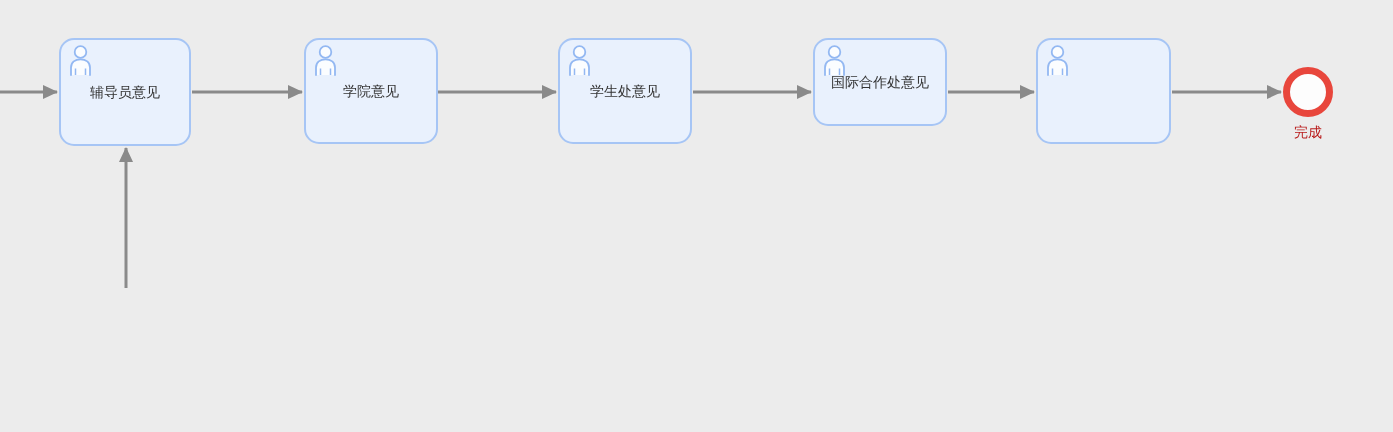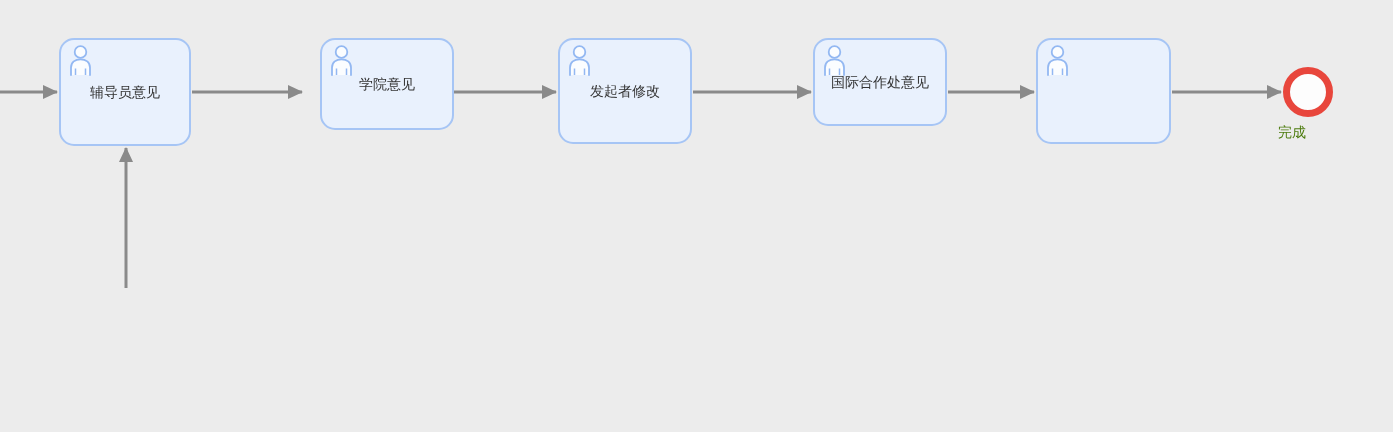--- a/index.html
+++ b/index.html
@@ -55,22 +55,23 @@
     width: 50px;
     height: 50px;
     border: 7px solid #e8463c;
     border-radius: 50%;
     background: #fdfdfd;
     cursor: pointer;
   }
   .end-event-label {
     position: absolute;
     width: 60px;
+    text-align: center;
     font-size: 14px;
-    color: #4d7c0f;
+    color: #b91c1c;
   }
 </style>
 </head>
 <body>
 
 <div class="canvas">
 
   <svg class="edges" width="1393" height="432" viewBox="0 0 1393 432">
     <defs>
       <marker id="arrow" markerUnits="userSpaceOnUse" markerWidth="15" markerHeight="14" viewBox="0 0 15 14" refX="14" refY="7" orient="auto">
@@ -88,36 +89,36 @@
 
   <div class="task-node" style="left:59px;top:38px;width:132px;height:108px">
     <svg class="user-icon" width="27" height="32" viewBox="0 0 27 32">
       <circle cx="13.5" cy="8" r="5.8" fill="#fbfdff" stroke="#93b8f2" stroke-width="1.8"></circle>
       <path d="M4 31 V23.5 C4 18.2 8.2 15.3 13.5 15.3 C18.8 15.3 23 18.2 23 23.5 V31" fill="#fbfdff" stroke="#93b8f2" stroke-width="1.8" stroke-linecap="round"></path>
       <path d="M8.5 31 V24.5 M18.5 31 V24.5" fill="none" stroke="#93b8f2" stroke-width="1.5"></path>
     </svg>
     <span class="task-label">辅导员意见</span>
   </div>
 
-  <div class="task-node" style="left:320px;top:38px;width:134px;height:92px">
+  <div class="task-node" style="left:304px;top:38px;width:134px;height:106px">
     <svg class="user-icon" width="27" height="32" viewBox="0 0 27 32">
       <circle cx="13.5" cy="8" r="5.8" fill="#fbfdff" stroke="#93b8f2" stroke-width="1.8"></circle>
       <path d="M4 31 V23.5 C4 18.2 8.2 15.3 13.5 15.3 C18.8 15.3 23 18.2 23 23.5 V31" fill="#fbfdff" stroke="#93b8f2" stroke-width="1.8" stroke-linecap="round"></path>
       <path d="M8.5 31 V24.5 M18.5 31 V24.5" fill="none" stroke="#93b8f2" stroke-width="1.5"></path>
     </svg>
     <span class="task-label">学院意见</span>
   </div>
 
   <div class="task-node" style="left:558px;top:38px;width:134px;height:106px">
     <svg class="user-icon" width="27" height="32" viewBox="0 0 27 32">
       <circle cx="13.5" cy="8" r="5.8" fill="#fbfdff" stroke="#93b8f2" stroke-width="1.8"></circle>
       <path d="M4 31 V23.5 C4 18.2 8.2 15.3 13.5 15.3 C18.8 15.3 23 18.2 23 23.5 V31" fill="#fbfdff" stroke="#93b8f2" stroke-width="1.8" stroke-linecap="round"></path>
       <path d="M8.5 31 V24.5 M18.5 31 V24.5" fill="none" stroke="#93b8f2" stroke-width="1.5"></path>
     </svg>
-    <span class="task-label">发起者修改</span>
+    <span class="task-label">学生处意见</span>
   </div>
 
   <div class="task-node" style="left:813px;top:38px;width:134px;height:88px">
     <svg class="user-icon" width="27" height="32" viewBox="0 0 27 32">
       <circle cx="13.5" cy="8" r="5.8" fill="#fbfdff" stroke="#93b8f2" stroke-width="1.8"></circle>
       <path d="M4 31 V23.5 C4 18.2 8.2 15.3 13.5 15.3 C18.8 15.3 23 18.2 23 23.5 V31" fill="#fbfdff" stroke="#93b8f2" stroke-width="1.8" stroke-linecap="round"></path>
       <path d="M8.5 31 V24.5 M18.5 31 V24.5" fill="none" stroke="#93b8f2" stroke-width="1.5"></path>
     </svg>
     <span class="task-label">国际合作处意见</span>
   </div>

